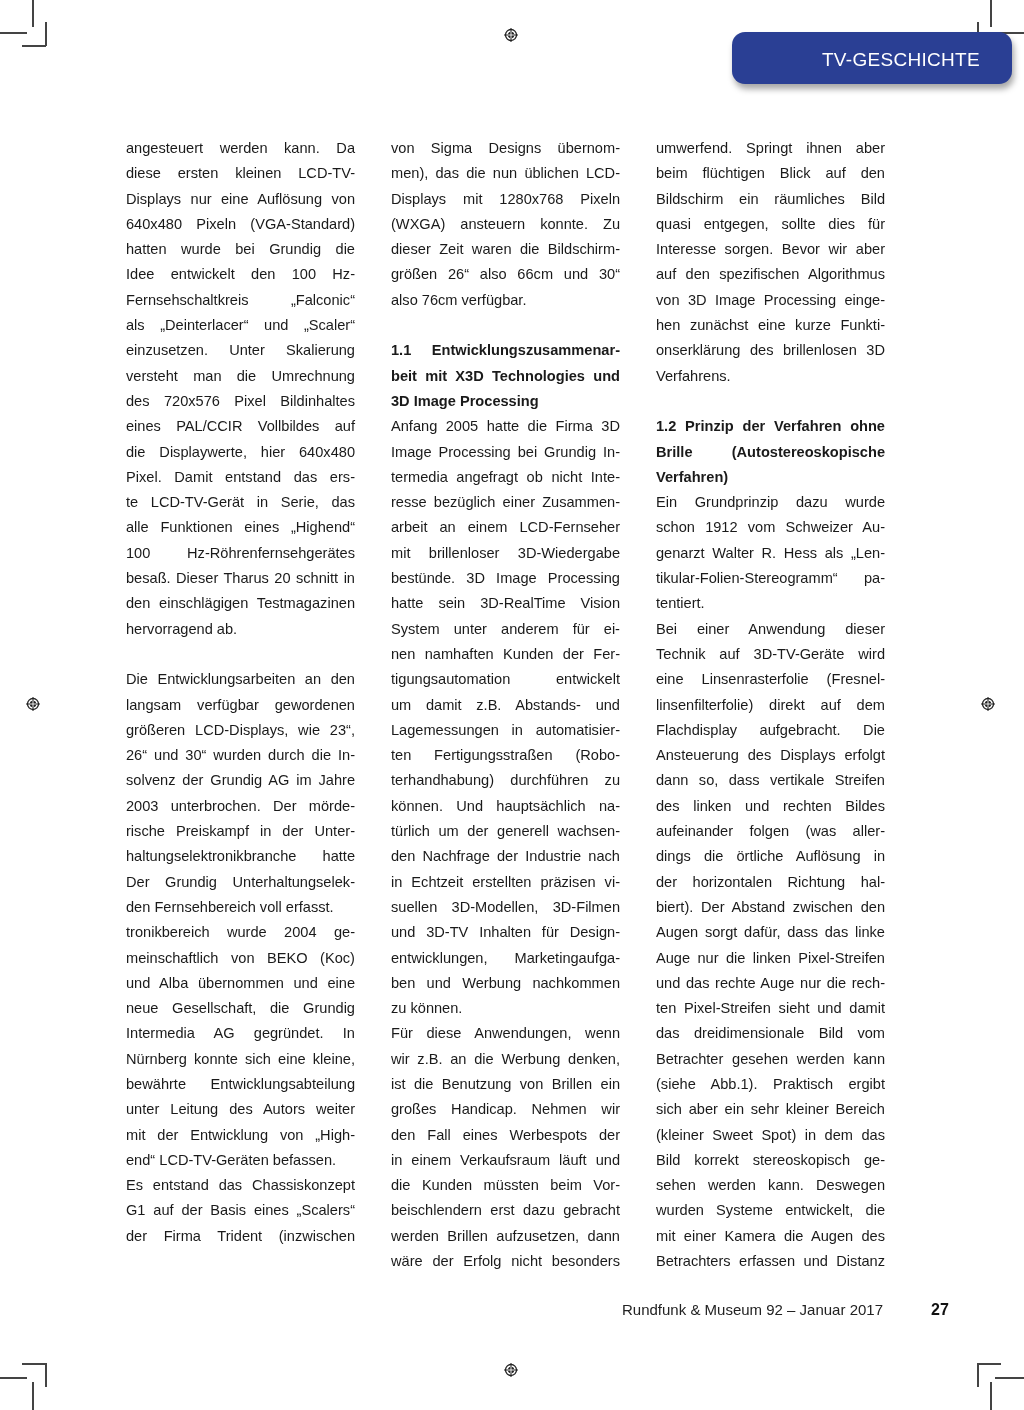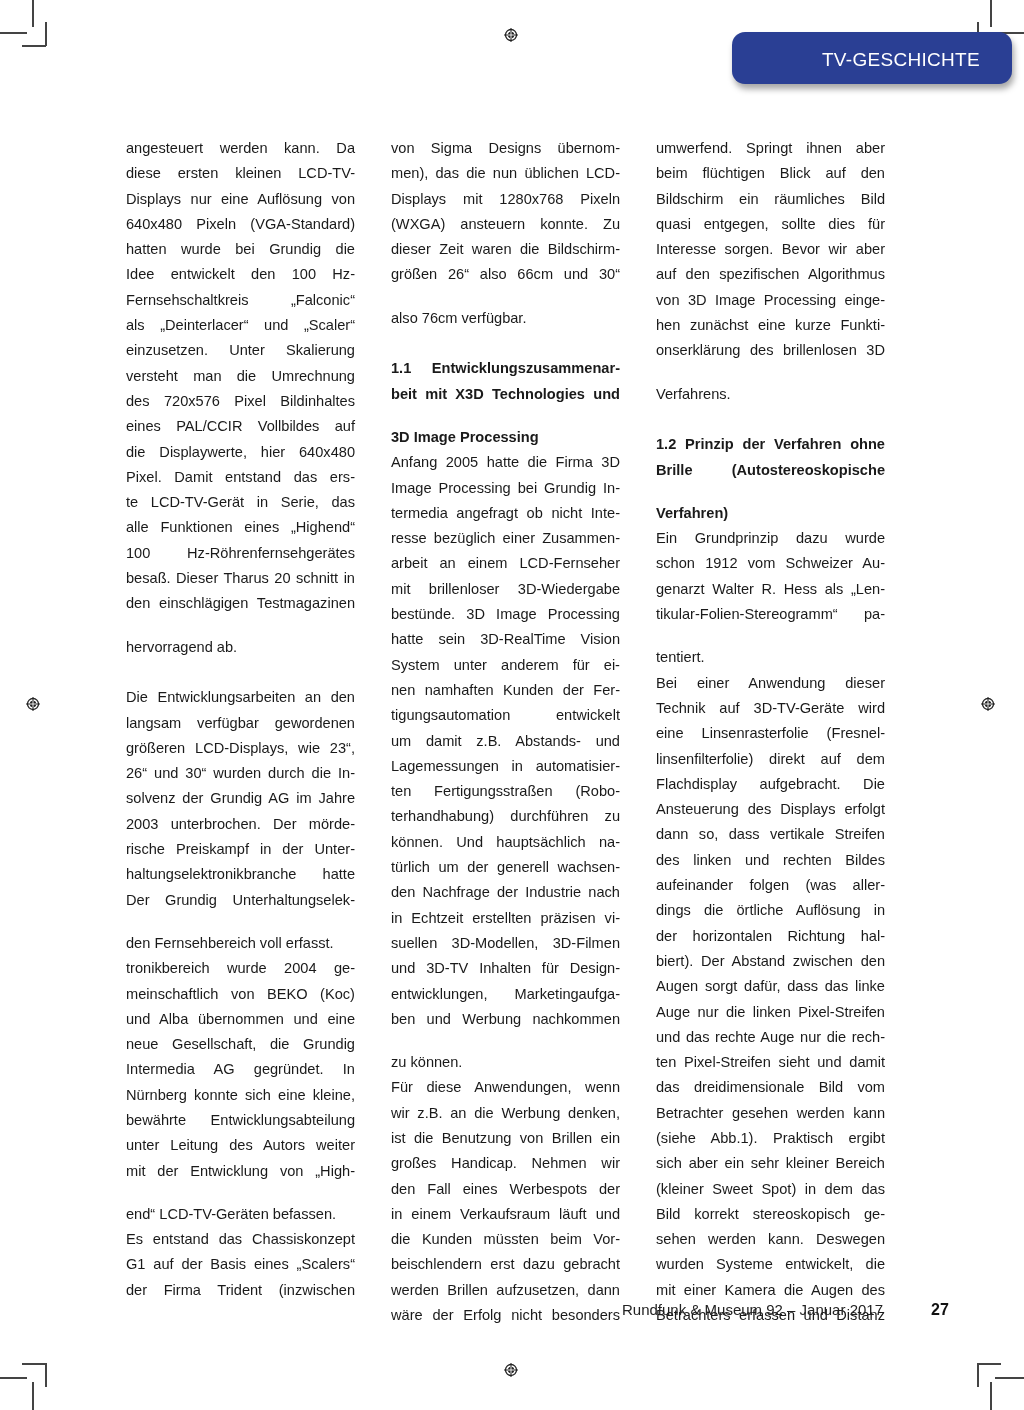--- a/index.html
+++ b/index.html
@@ -9,21 +9,21 @@
     .reg svg { display: block; }
     .banner { position: absolute; left: 712px; top: 32px; width: 280px; height: 52px; background: #2a3f94; border-radius: 13px; box-shadow: 2px 5px 6px rgba(0,0,0,0.35); margin-left: 20px; }
     .banner span { position: absolute; right: 32px; top: 17px; font-size: 19px; color: #ffffff; letter-spacing: 0.3px; }
     .col { position: absolute; top: 136px; width: 229px; font-size: 14.6px; line-height: 25.3px; text-align: justify; }
     .col .gap { height: 25.3px; }
     .col .h { font-weight: bold; }
     .c1 { left: 126px; }
     .c2 { left: 391px; }
     .c3 { left: 656px; }
     .line { display: block; text-align: justify; text-align-last: justify; white-space: nowrap; }
-    .line.last { text-align-last: left; margin-top: 18px; }
+    .line.last { text-align-last: left; }
     .footer { position: absolute; top: 1301px; left: 622px; font-size: 15px; color: #222; }
     .pagenum { position: absolute; top: 1301px; left: 931px; font-size: 16px; font-weight: bold; color: #111; }
   </style>
 </head>
 <body>
 
 <div class="crop" style="left:32px;top:0;width:1.5px;height:27px;"></div>
 <div class="crop" style="left:0;top:32px;width:27px;height:1.5px;"></div>
 <div class="crop" style="left:45px;top:22px;width:1.5px;height:24px;"></div>
 <div class="crop" style="left:22px;top:45px;width:24px;height:1.5px;"></div>

